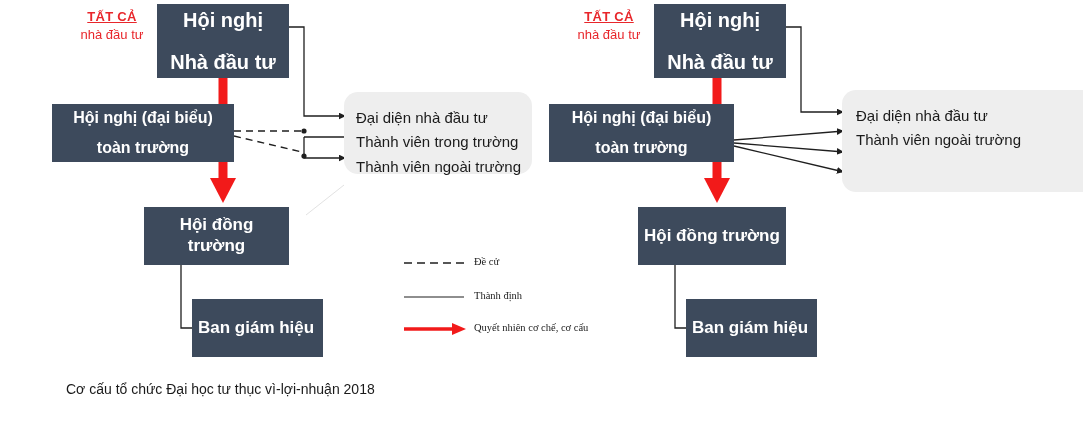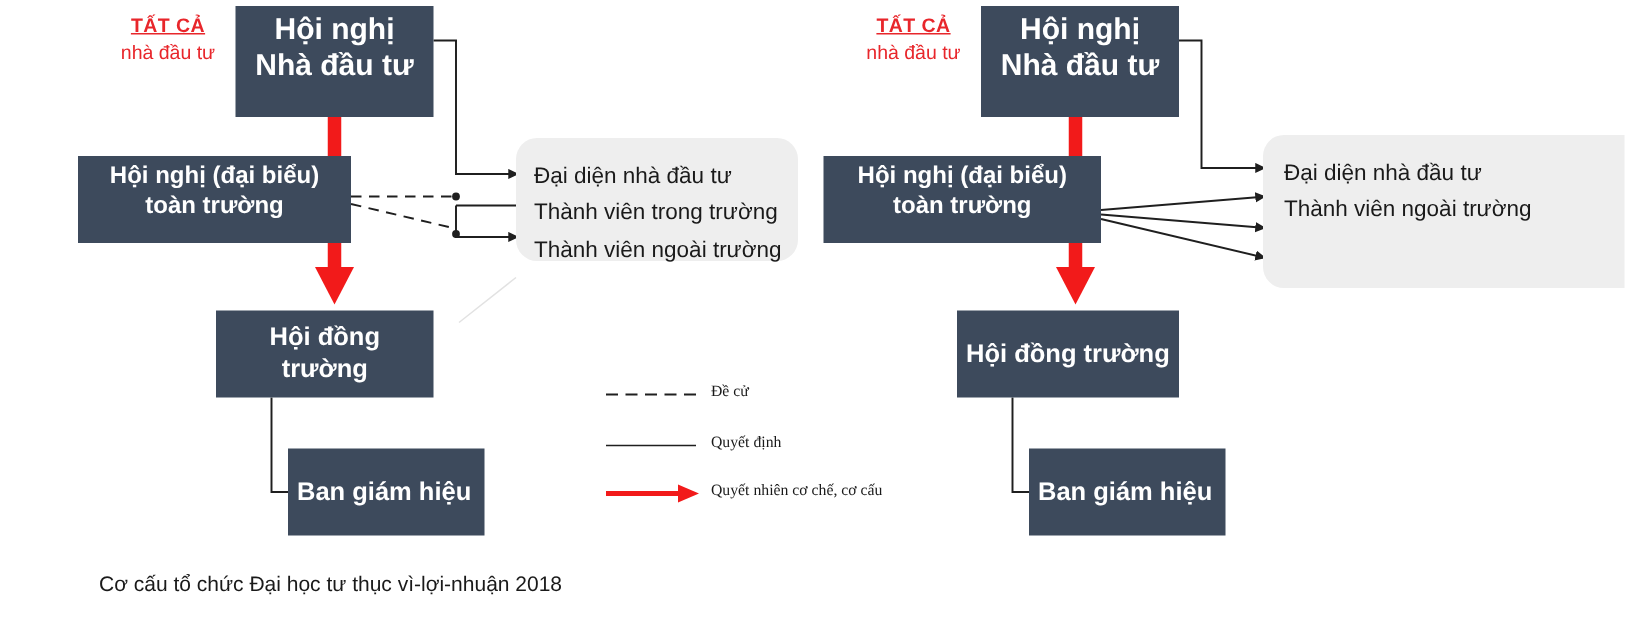--- a/index.html
+++ b/index.html
@@ -2,21 +2,21 @@
 <html><head>
 <meta charset="utf-8">
 <style>
   html,body{margin:0;padding:0;background:#ffffff;}
   body{width:1083px;height:429px;position:relative;overflow:hidden;
        font-family:"Liberation Sans", sans-serif;color:#1a1a1a;}
   .diagram{position:absolute;top:0;left:0;width:1083px;height:426px;margin-left:44px;}
   svg.lines{position:absolute;top:0;left:0;width:1083px;height:429px;pointer-events:none;}
 
   .box{position:absolute;background:#3d4a5c;color:#ffffff;
-       display:flex;align-items:center;justify-content:flex-start;text-align:center;
+       display:flex;align-items:center;justify-content:space-between;text-align:center;
        font-size:17px;line-height:1.22;font-weight:600;padding:4px 6px;box-sizing:border-box;}
   .box.title{font-size:20px;font-weight:700;}
 
   .tatca{position:absolute;text-align:center;color:#e8262b;font-size:13px;line-height:1.35;}
   .tatca .t1{display:block;font-weight:700;text-decoration:underline;letter-spacing:.3px;}
   .tatca .t2{display:block;}
 
   .rounded-panel{position:absolute;background:#eeeeee;border-radius:14px;}
   .panel-list{position:absolute;font-size:15px;line-height:1.62;color:#1a1a1a;}
   .panel-list div{white-space:nowrap;}
@@ -156,20 +156,20 @@
   <div class="box" style="left:642px;top:299px;width:131px;height:58px;">
     <span>Ban giám hiệu</span>
   </div>
 
 
   <div class="legend">
     <div class="legend-row" style="left:430px;top:256px;">
       <span>Đề cử</span>
     </div>
     <div class="legend-row" style="left:430px;top:290px;">
-      <span>Quyết định</span>
+      <span>Thành định</span>
     </div>
     <div class="legend-row" style="left:430px;top:322px;">
       <span>Quyết nhiên cơ chế, cơ cấu</span>
     </div>
   </div>
 
 </div>
 
 </body></html>

